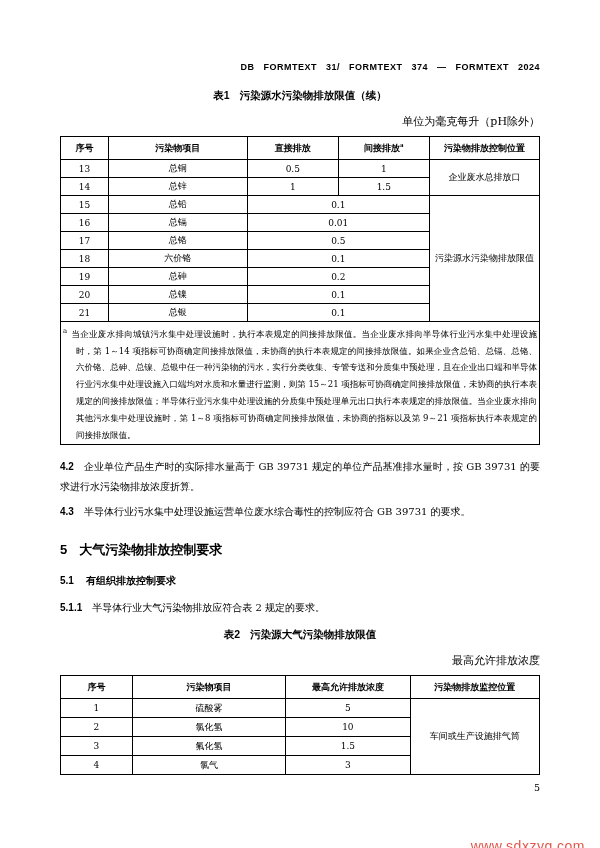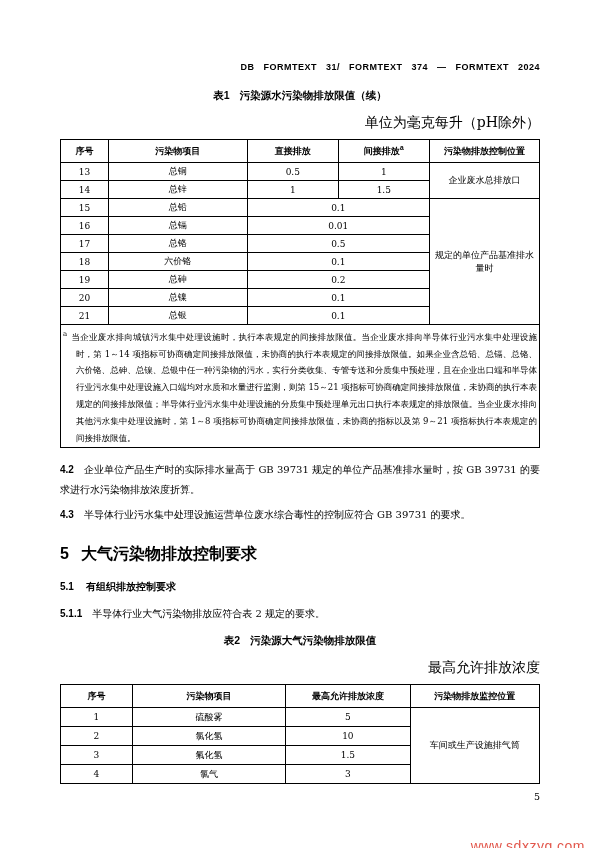--- a/index.html
+++ b/index.html
@@ -18,33 +18,33 @@
   }
 
   .tbl-title {
     text-align:center; font-family:"Liberation Sans",sans-serif;
     font-weight:bold; font-size:10.5px; color:#000;
   }
   .tbl-title .lbl { margin-right:10px; }
   .t1-title { margin-top:17px; }
   .t2-title { margin-top:10px;text-align:center; }
 
-  .unit-note { text-align:right; font-size:14px; margin-top:11px; color:#000; }
+  .unit-note { text-align:right; font-size:11px; margin-top:11px; color:#000; }
 
   table.t {
     width:100%; border-collapse:collapse; table-layout:fixed;
     margin-top:7px; font-size:9px; color:#000;
   }
   table.t th, table.t td {
     border:1px solid #000; text-align:center; vertical-align:middle;
     padding:1px 2px;
   }
   table.t { border:1.5px solid #000; }
   table.t thead th {
-    font-family:Liberation Mono, monospace; font-weight:bold; height:23px;
+    font-family:Liberation Serif, serif; font-weight:bold; height:23px;
   }
   table.t1 tbody td { height:18px; }
   table.t2 tbody td { height:19px; }
   sup { font-size:7px; vertical-align:super; }
 
   td.fn-cell { padding:6px 10px 7px 14px; }
   .fn {
     font-size:8.5px; line-height:16.8px; text-align:justify;
     padding-left:13px; text-indent:-13px; color:#000;
   }
@@ -59,21 +59,21 @@
   .p511 { margin-top:10px; }
 
   .note {
     font-size:8.5px; line-height:14px; text-align:justify;
     margin-top:5px; padding-left:50px; text-indent:-22px; color:#000;
   }
   .note b { font-family:"Liberation Sans",sans-serif; margin-right:2px; }
 
   .h1 {
     margin-top:19px; font-family:"Liberation Sans",sans-serif;
-    font-weight:bold; font-size:16px; color:#000;
+    font-weight:bold; font-size:13px; color:#000;
   }
   .h2 {
     margin-top:15px; font-family:"Liberation Sans",sans-serif;
     font-weight:bold; font-size:10px; color:#000;
   }
   .h1 .num, .h2 .num { margin-right:12px; }
 
   .page-num { text-align:right; font-size:9.5px; margin-top:7px; color:#000; }
 
   .watermark {
@@ -123,21 +123,21 @@
         <tr>
           <td>14</td>
           <td>总锌</td>
           <td>1</td>
           <td>1.5</td>
         </tr>
         <tr>
           <td>15</td>
           <td>总铅</td>
           <td colspan="2">0.1</td>
-          <td rowspan="7">规定的单位产品基准排水量时</td>
+          <td rowspan="7">污染源水污染物排放限值</td>
         </tr>
         <tr>
           <td>16</td>
           <td>总镉</td>
           <td colspan="2">0.01</td>
         </tr>
         <tr>
           <td>17</td>
           <td>总铬</td>
           <td colspan="2">0.5</td>

